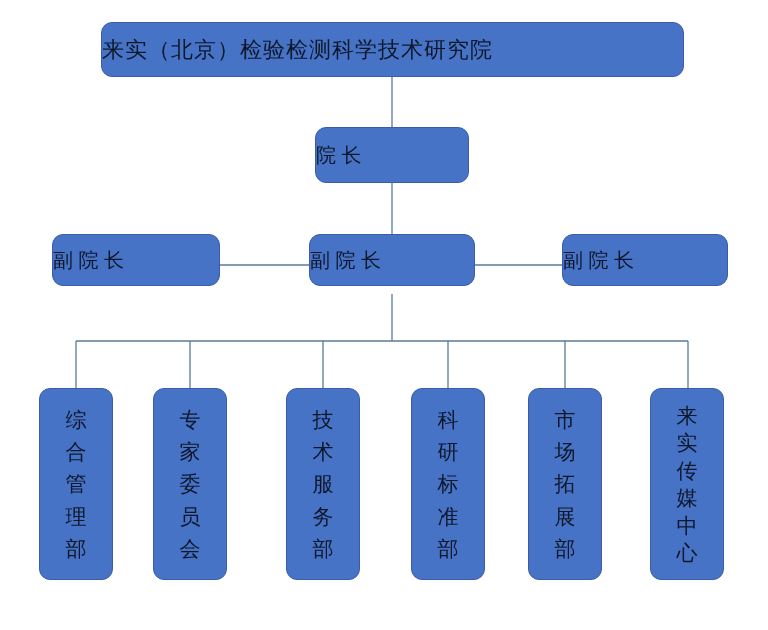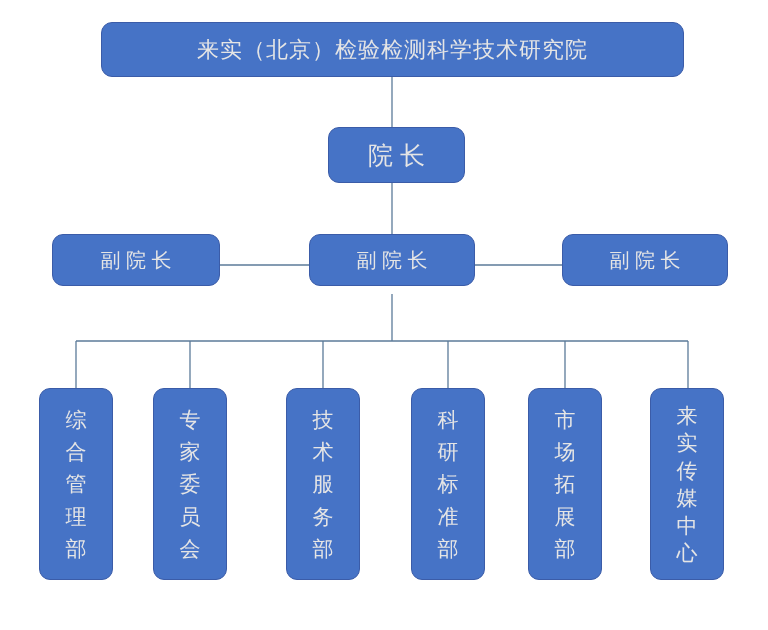--- a/index.html
+++ b/index.html
@@ -20,36 +20,35 @@
     left: 0; top: 0;
     width: 768px; height: 630px;
     pointer-events: none;
   }
   .node {
     position: absolute;
     box-sizing: border-box;
     background: #4673C6;
     border: 1.5px solid #3B5CA8;
     border-radius: 11px;
-    color: #e5e5e5;
+    color: #0f172a;
     display: flex;
     align-items: center;
-    justify-content: center;
     text-align: center;
   }
   .root-box {
     left: 101px; top: 22px;
     width: 583px; height: 55px;
     font-size: 22px;
     letter-spacing: 1px;
   }
   .president-box {
-    left: 328px; top: 127px;
-    width: 137px; height: 56px;
-    font-size: 25px;
+    left: 315px; top: 127px;
+    width: 154px; height: 56px;
+    font-size: 20px;
   }
   .vp-box {
     top: 234px;
     height: 52px;
     font-size: 20px;
   }
   .vp-left  { left: 52px;  width: 168px; }
   .vp-mid   { left: 309px; width: 166px; }
   .vp-right { left: 562px; width: 166px; }
   .dept-box {

